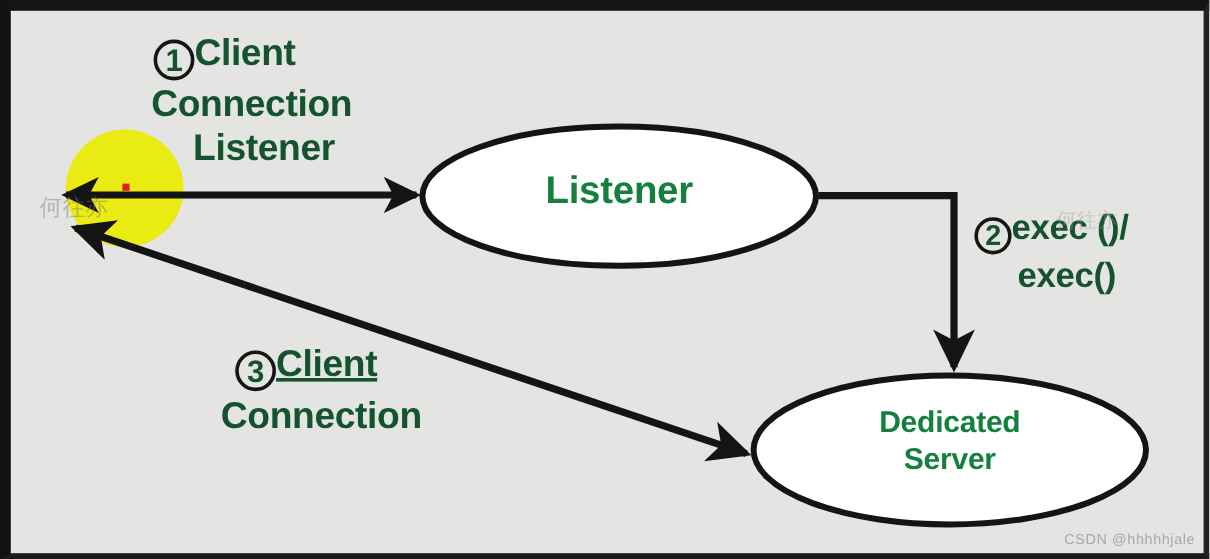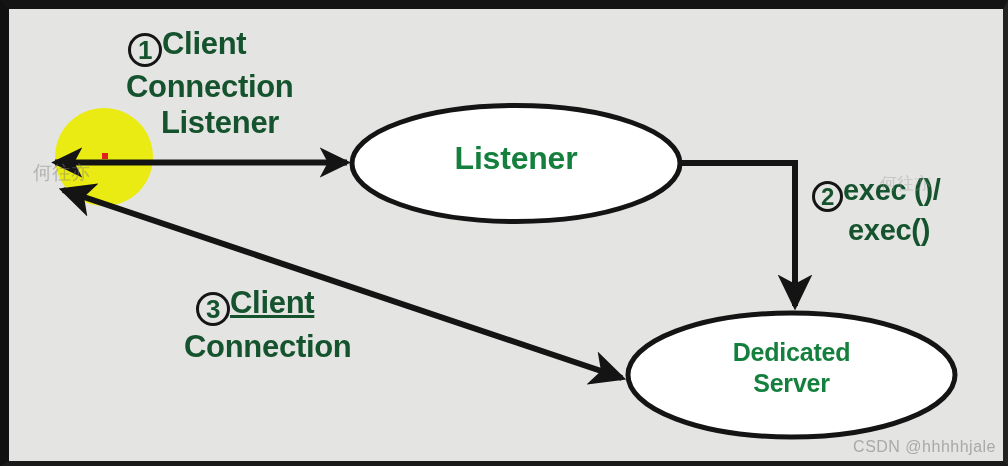--- a/index.html
+++ b/index.html
@@ -110,21 +110,21 @@
     width: 331px;
     font-size: 25px;
     line-height: 1.25;
   }
   #dedicated-text span { display: block; }
 
   #watermark {
     position: absolute;
     right: 12px;
     bottom: 10px;
-    font-size: 16px;
+    font-size: 12px;
     color: #a9a9a9;
     letter-spacing: 0.5px;
     font-family: "Liberation Sans", sans-serif;
   }
   #cursor-dot {
     position: absolute;
     left: 102px;
     top: 153px;
     width: 6px;
     height: 6px;

